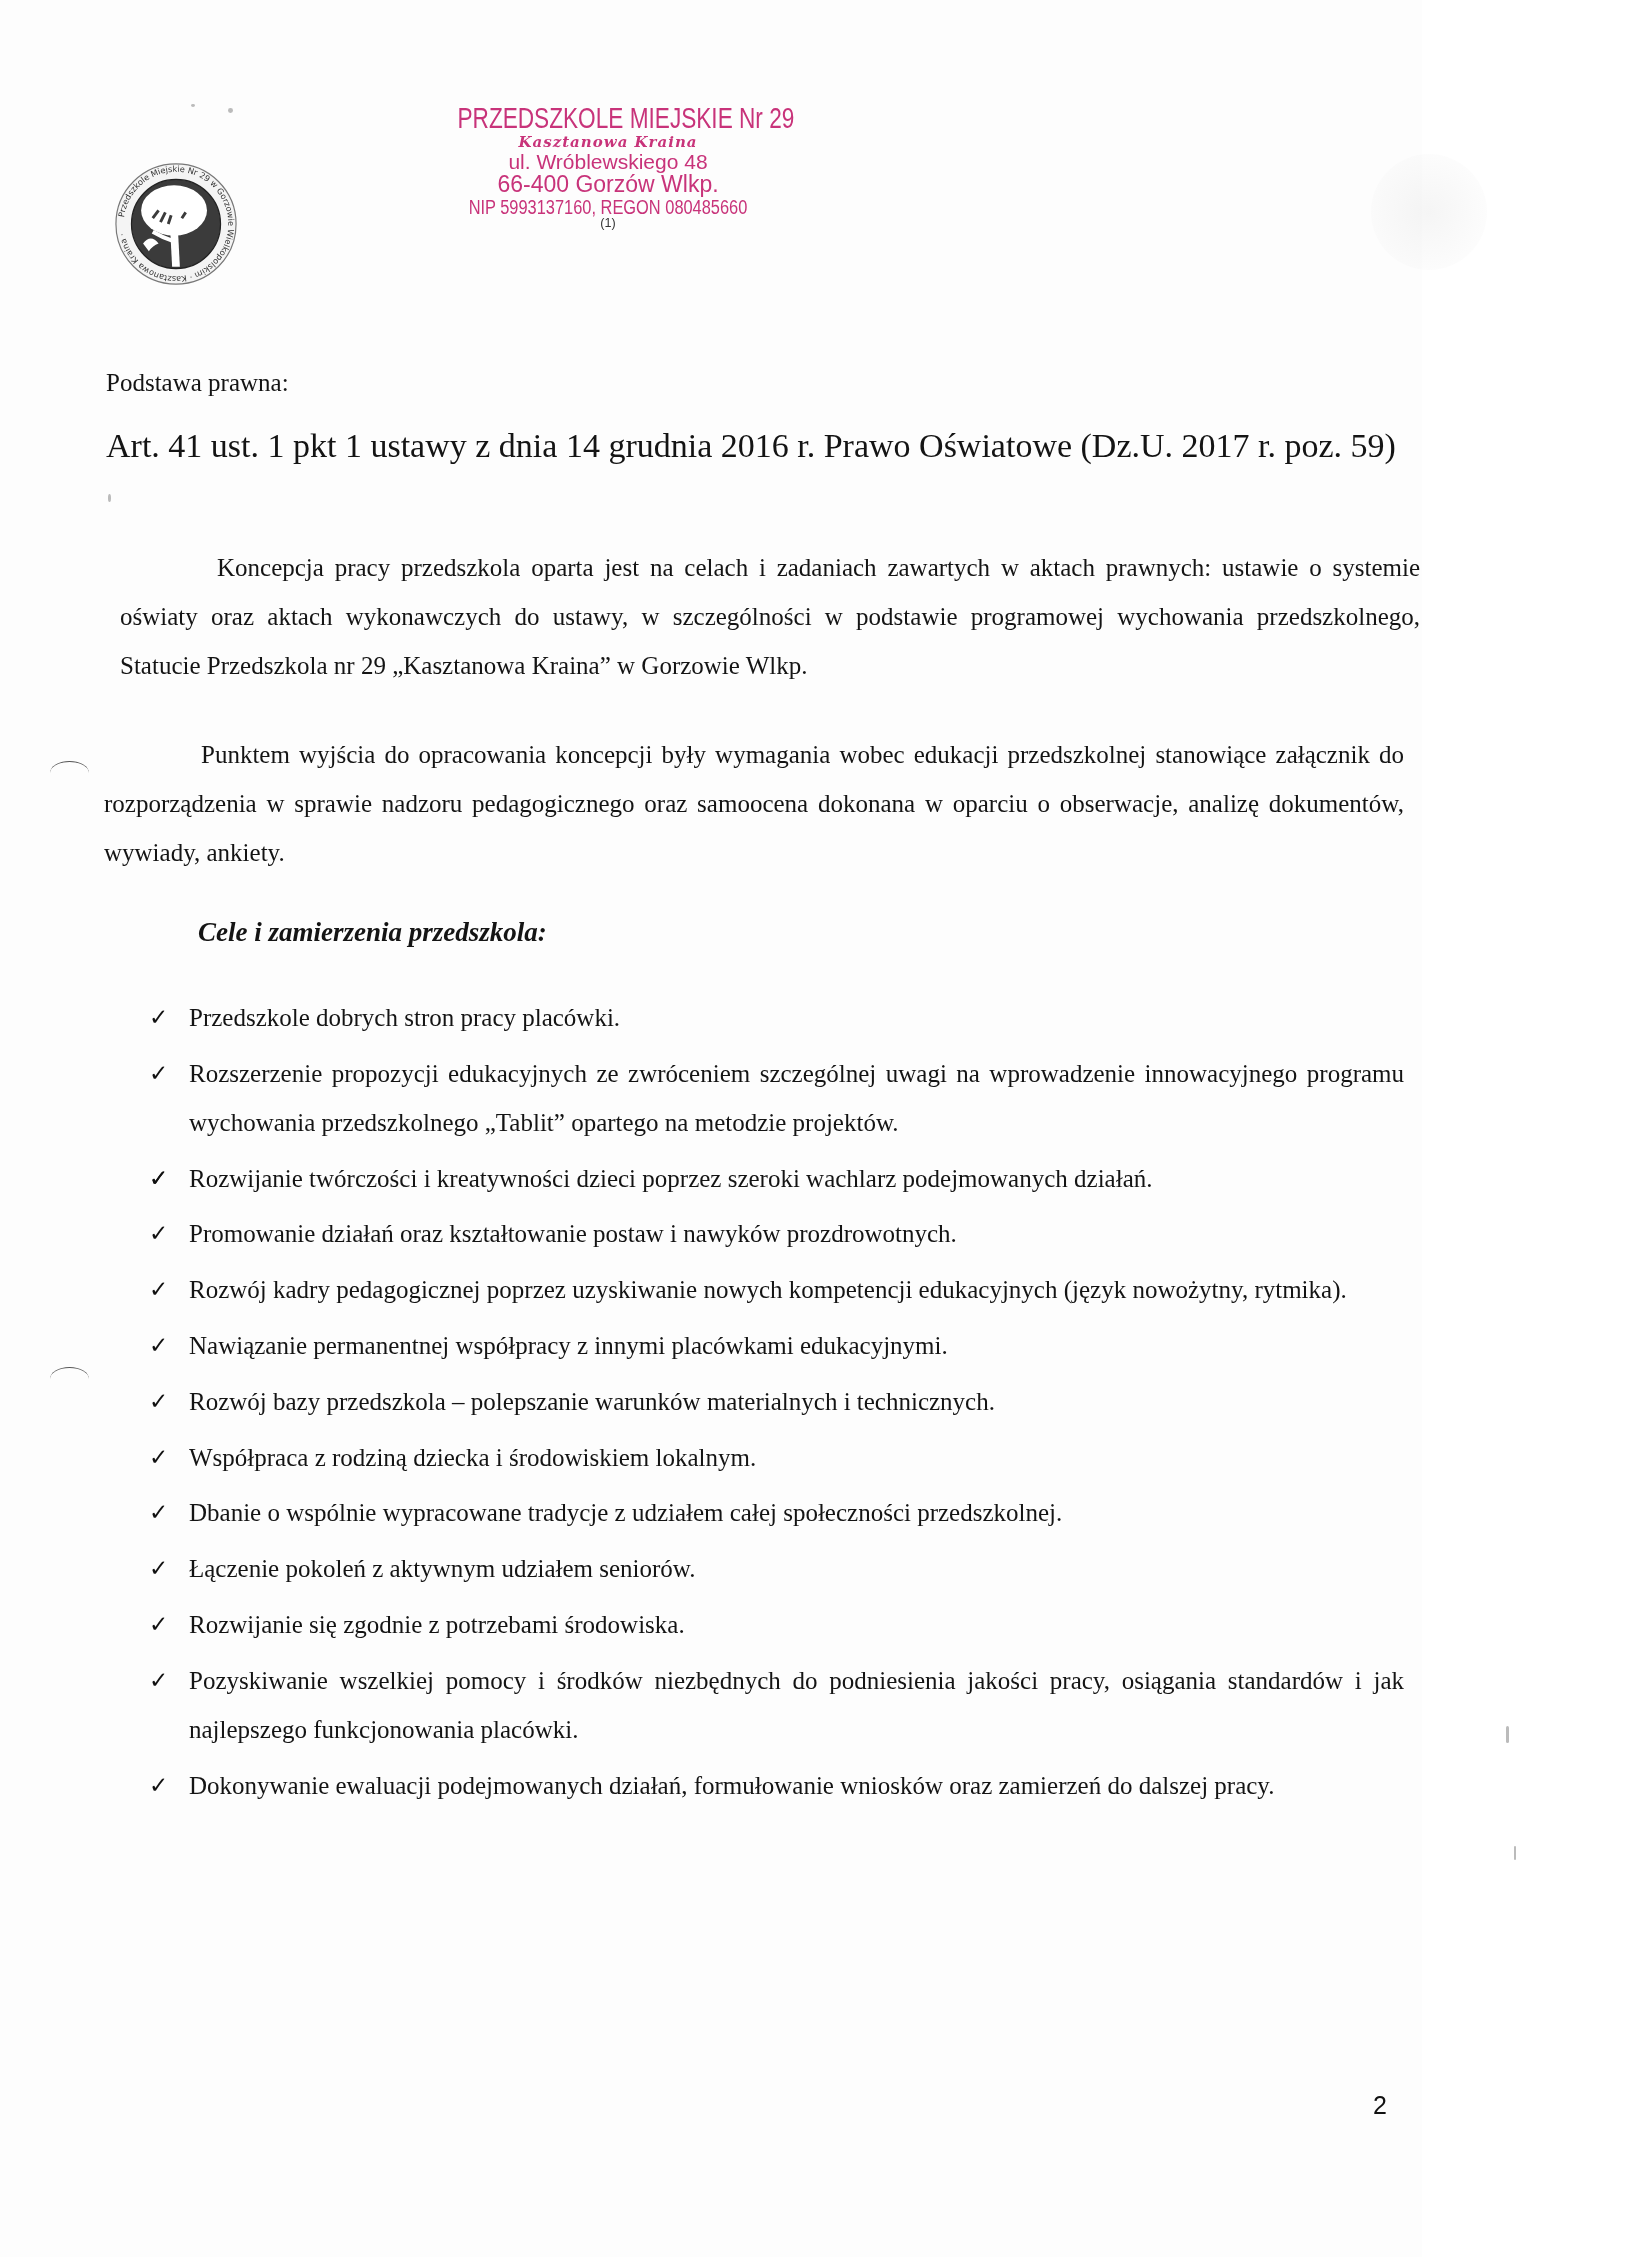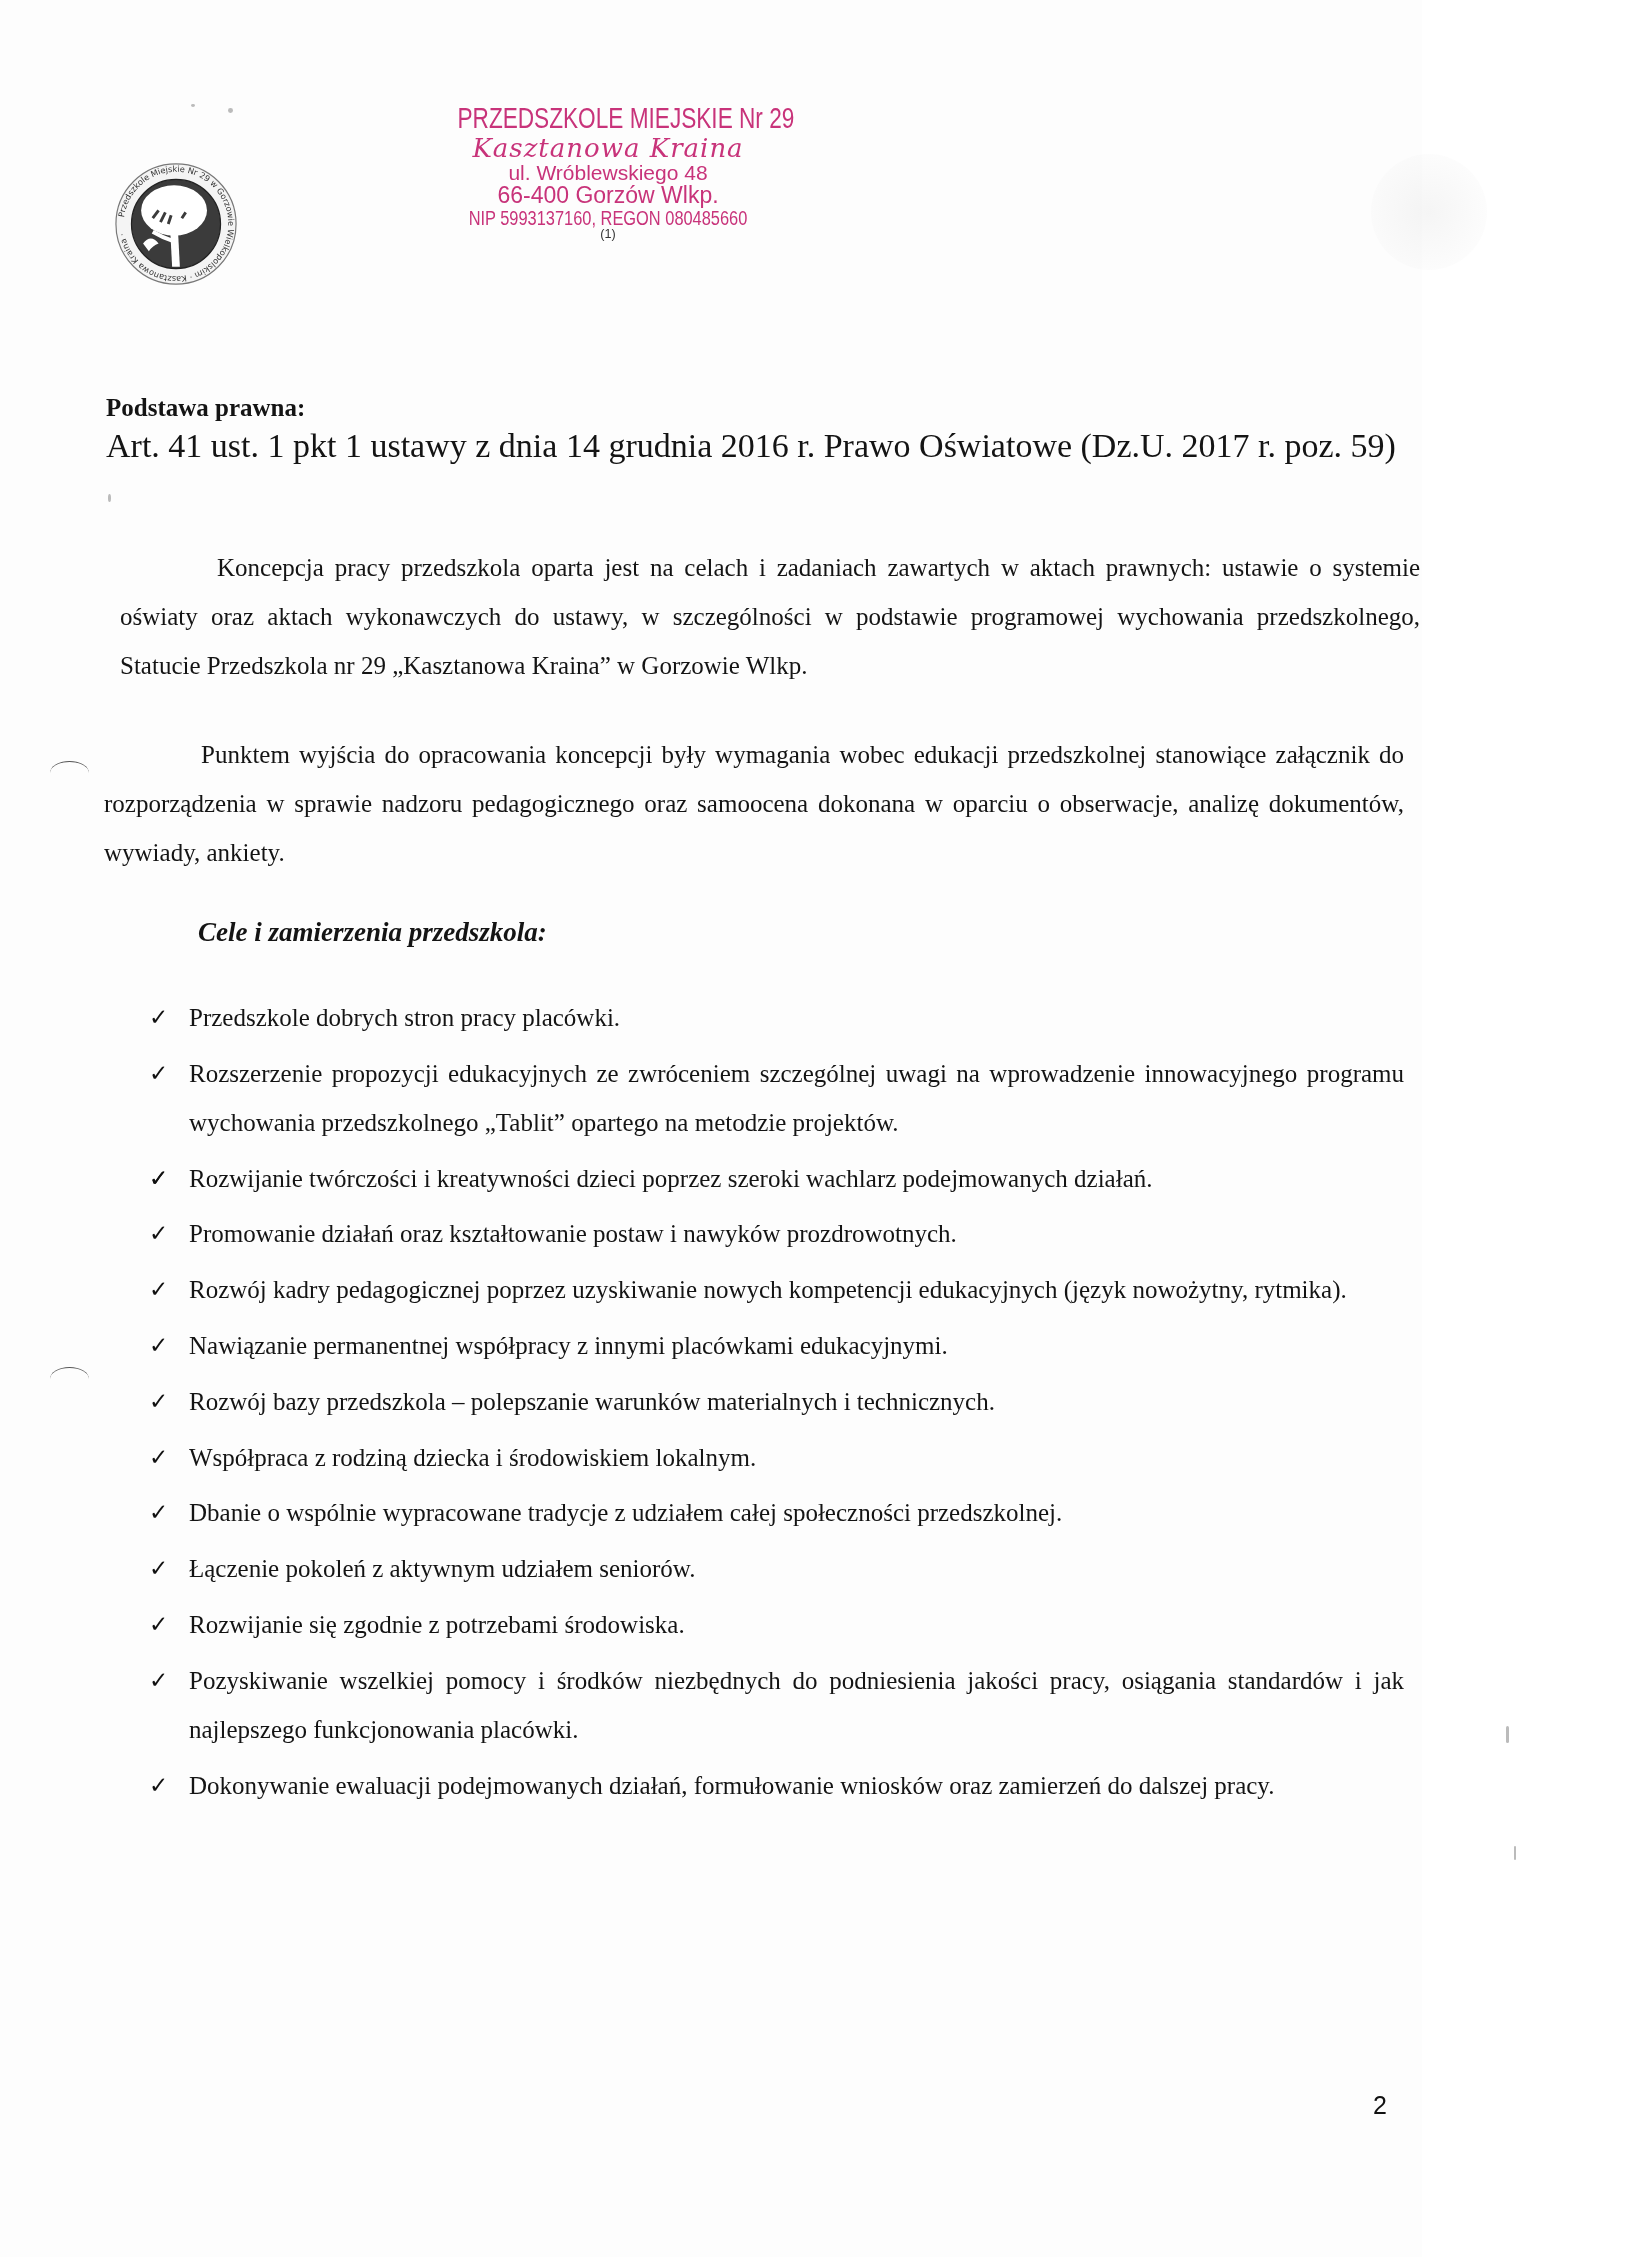--- a/index.html
+++ b/index.html
@@ -56,23 +56,23 @@
     .stamp .s-title {
       font-size: 29px;
       letter-spacing: 0px;
       transform: scaleX(0.78);
       display: block;
       font-weight: normal;
       white-space: nowrap;
     }
     .stamp .s-sub {
       font-family: "DejaVu Serif", "Liberation Serif", serif;
-      font-weight: normal;
+      font-weight: bold;
       font-style: italic;
-      font-size: 26px;
+      font-size: 15px;
       display: block;
       margin-top: 1.9px;
       letter-spacing: 1px;
     }
     .stamp .s-line {
       font-size: 21px;
       display: block;
       margin-top: 1px;
     }
     .stamp .s-line.big {
@@ -108,22 +108,22 @@
       font-style: italic;
       font-size: 24px;
       white-space: nowrap;
       color: #1a1a1a;
     }
 
     
     .h-legal {
       position: absolute;
       left: 106px;
-      top: 394px;
-      font-weight: bold;
+      top: 369px;
+      font-weight: normal;
       font-size: 25px;
     }
     .legal-ref {
       position: absolute;
       left: 106px;
       top: 427px;
       font-size: 34px;
       white-space: nowrap;
     }
     .para {

